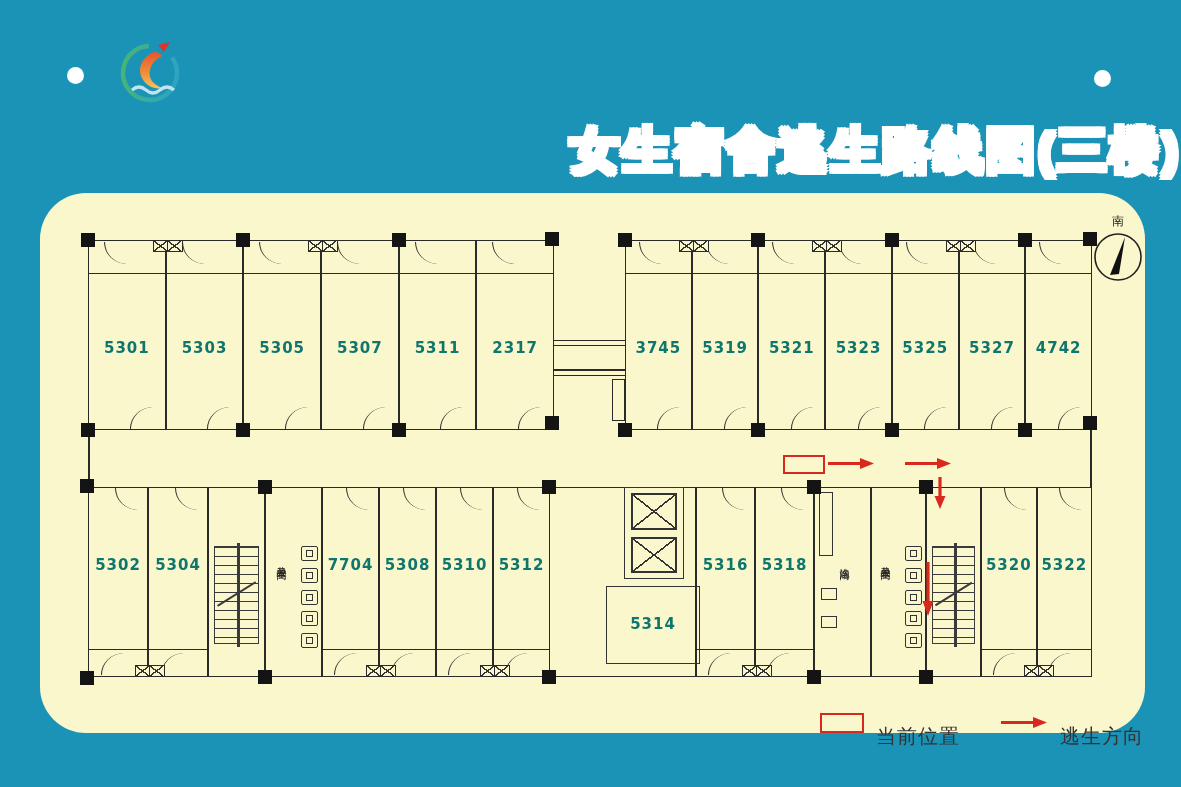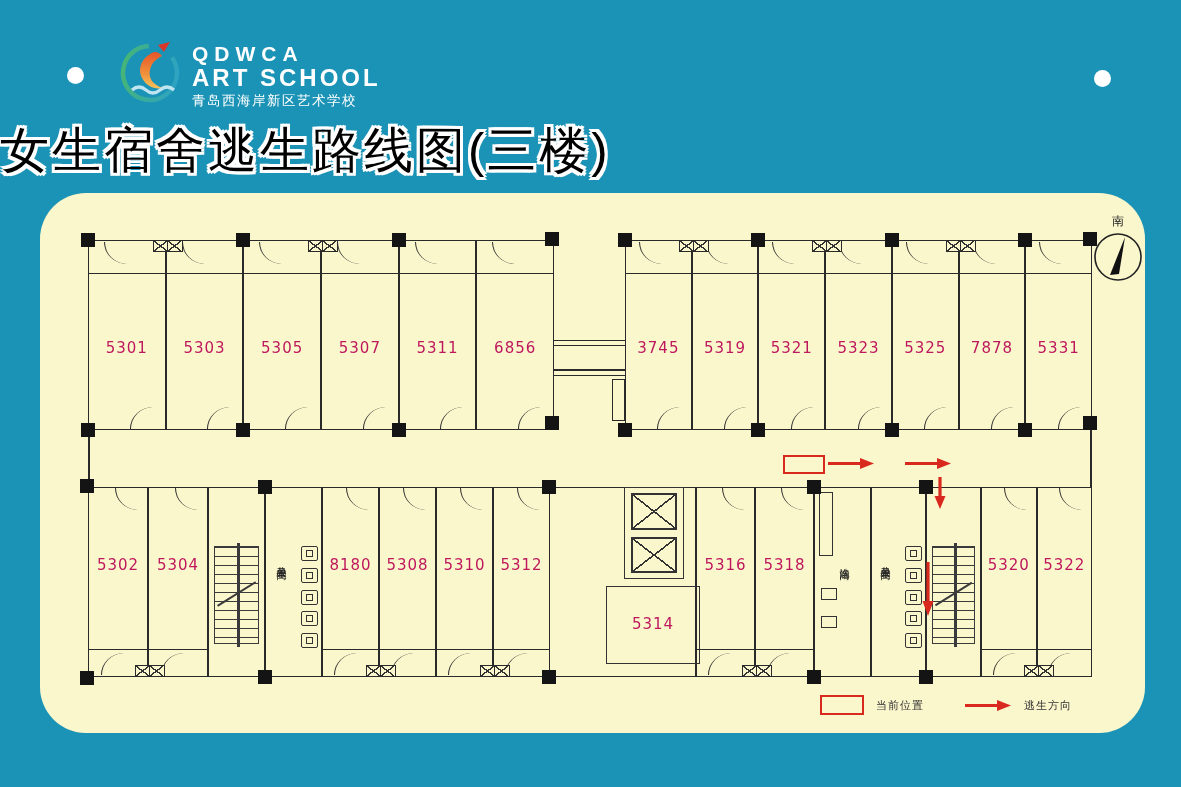--- a/index.html
+++ b/index.html
@@ -17,22 +17,22 @@
 
   
   .logo{position:absolute;left:118px;top:40px;display:flex;align-items:center;gap:10px;color:#fff;}
   .logo-text{line-height:1;}
   .logo-en1{font-size:21px;font-weight:bold;letter-spacing:6px;}
   .logo-en2{font-size:24px;font-weight:bold;letter-spacing:3px;margin-top:2px;}
   .logo-cn{font-size:13.5px;letter-spacing:1.5px;margin-top:4px;}
 
   
   .title{
-    position:absolute;left:0;top:118px;width:100%;text-align:left;
-    font-size:49px;font-weight:400;color:#000000;letter-spacing:3px;
+    position:absolute;left:0;top:118px;width:100%;text-align:right;
+    font-size:49px;font-weight:700;color:#ffffff;letter-spacing:3px;
     text-shadow:-3px -3px 0 #fff,3px -3px 0 #fff,-3px 3px 0 #fff,3px 3px 0 #fff,
                 -3px 0 0 #fff,3px 0 0 #fff,0 -3px 0 #fff,0 3px 0 #fff;
   }
 
   
   .panel{
     position:absolute;left:40px;top:193px;width:1105px;height:540px;
     background:#fbf7cd;border-radius:46px;
   }
 
@@ -40,21 +40,21 @@
   .compass{position:absolute;left:1048px;top:20px;width:60px;text-align:center;}
   .compass-label{font-size:12px;color:#222;display:block;margin-bottom:1px;}
 
   
   .band{position:absolute;display:flex;height:190px;}
   .band.tl{left:48px;top:47px;width:466px;}
   .band.tr{left:585px;top:47px;width:467px;}
   .botband{position:absolute;left:48px;top:294px;width:1140px;height:190px;display:flex;}
   .cell{position:relative;border:1.5px solid #2a2a2a;background:#fbf7cd;box-sizing:border-box;flex:0 0 auto;}
   .room-t,.room-b{flex:1 1 0;position:relative;border:1.5px solid #2a2a2a;box-sizing:border-box;}
-  .num{position:absolute;left:0;width:100%;text-align:center;font-size:15px;color:#be185d;letter-spacing:1px;font-family:"DejaVu Sans",sans-serif;}
+  .num{position:absolute;left:0;width:100%;text-align:center;font-size:15px;color:#0f766e;letter-spacing:1px;font-family:"DejaVu Sans",sans-serif;font-weight:bold;}
   .room-t .num{top:98px;}
   .room-b .num,.cell .num{top:68px;}
   
   .balc-t{position:absolute;top:0;left:0;right:0;height:32px;border-bottom:1px solid #2a2a2a;}
   .balc-b{position:absolute;bottom:0;left:0;right:0;height:26px;border-top:1px solid #2a2a2a;}
   
   .arc{position:absolute;width:22px;height:22px;}
   .arc-balc{top:1px;left:20%;border-left:1.5px solid #2a2a2a;border-bottom-left-radius:100%;}
   .arc-corr-t{bottom:0;right:16%;border-left:1.5px solid #2a2a2a;border-top-left-radius:100%;}
   .arc-corr-b{top:0;right:16%;border-left:1.5px solid #2a2a2a;border-bottom-left-radius:100%;}
@@ -99,21 +99,21 @@
       linear-gradient(to top right,transparent calc(50% - .8px),#333 calc(50% - .8px),#333 calc(50% + .8px),transparent calc(50% + .8px)),
       linear-gradient(to bottom right,transparent calc(50% - .8px),#333 calc(50% - .8px),#333 calc(50% + .8px),transparent calc(50% + .8px));}
   .r5314{position:absolute;left:56px;top:98px;width:92px;height:76px;border:1.5px solid #333;}
   .r5314 .num{top:28px;}
   
   .red-box{position:absolute;border:2px solid #d9281e;background:transparent;}
   .ov{position:absolute;pointer-events:none;}
   
   .legend{position:absolute;left:780px;top:502px;display:flex;align-items:center;gap:12px;}
   .legend .red-box{position:static;width:40px;height:16px;}
-  .legend-label{font-size:11px;color:#333;letter-spacing:1px;}
+  .legend-label{font-size:20px;color:#333;letter-spacing:1px;margin-top:28px;}
 </style>
 </head>
 <body>
 
 <div class="dot tl"></div>
 <div class="dot tr"></div>
 <div class="dot bl"></div>
 <div class="dot br"></div>
 
 <div class="logo">
@@ -129,25 +129,20 @@
             <stop offset="0.6" stop-color="#f0913a"></stop>
             <stop offset="1" stop-color="#f6c25c"></stop>
         </linearGradient>
       </defs>
       <circle cx="32" cy="33" r="27" fill="none" stroke="url(#ring)" stroke-width="4.5" stroke-dasharray="142 28" transform="rotate(-35 32 33)"></circle>
       <path d="M40 5 l12 -3 -6 10 z" fill="#d8372a"></path>
       <path d="M36 12 c-12 5 -17 16 -12 26 c4 8 13 12 21 10 c-10 -3 -15 -10 -13 -18 c1.5 -7 6 -11 12 -14 c-2.5 -3.5 -5 -4 -8 -4z" fill="url(#swan)"></path>
       <path d="M14 50 q7 -6 14 0 q7 6 14 0 q7 -6 14 0" stroke="#bfe4f2" fill="none" stroke-width="3.2"></path>
     </svg>
   </span>
-  <div class="logo-text">
-    <div class="logo-en1">QDWCA</div>
-    <div class="logo-en2">ART SCHOOL</div>
-    <div class="logo-cn">青岛西海岸新区艺术学校</div>
-  </div>
 </div>
 
 <div class="title">女生宿舍逃生路线图(三楼)</div>
 
 <div class="panel">
 
   <div class="compass">
     <span class="compass-label">南</span>
     <span>
       <svg width="52" height="52" viewBox="0 0 52 52">
@@ -196,21 +191,21 @@
         </div>
       <div class="win"><span></span><span></span></div>
       <div class="num">5311</div>
       <div class="arc arc-corr-t"></div>
     </div>
       <div class="room-t">
       <div class="balc-t">
           <div class="arc arc-balc"></div>
         </div>
 
-      <div class="num">6856</div>
+      <div class="num">2317</div>
       <div class="arc arc-corr-t"></div>
     </div>
     </div>
   <div class="colsq" style="left:505px;top:39px"></div>
   <div class="colsq" style="left:505px;top:223px"></div>
 
   <div class="band tr">
       <div class="room-t">
       <div class="balc-t">
           <div class="arc arc-balc"></div>
@@ -249,29 +244,29 @@
         </div>
 
       <div class="num">5325</div>
       <div class="arc arc-corr-t"></div>
     </div>
       <div class="room-t">
       <div class="balc-t">
           <div class="arc arc-balc"></div>
         </div>
       <div class="win"><span></span><span></span></div>
-      <div class="num">7878</div>
-      <div class="arc arc-corr-t"></div>
-    </div>
-      <div class="room-t">
-      <div class="balc-t">
-          <div class="arc arc-balc"></div>
-        </div>
-      <div class="win"><span></span><span></span></div>
-      <div class="num">5331</div>
+      <div class="num">5327</div>
+      <div class="arc arc-corr-t"></div>
+    </div>
+      <div class="room-t">
+      <div class="balc-t">
+          <div class="arc arc-balc"></div>
+        </div>
+      <div class="win"><span></span><span></span></div>
+      <div class="num">4742</div>
       <div class="arc arc-corr-t"></div>
     </div>
     </div>
   <div class="colsq" style="left:1043px;top:39px"></div>
   <div class="colsq" style="left:1043px;top:223px"></div>
 
   <div class="bridge b1"></div>
   <div class="bridge b2"></div>
   <div class="bridge bdoor"></div>
 
@@ -313,21 +308,21 @@
           <div class="stall"></div>
           <div class="stall"></div>
           <div class="stall"></div>
           <div class="stall"></div>
       </div>
     </div>
 
     <div style="display:flex;width:228px">
         <div class="room-b">
         <div class="arc arc-corr-b"></div>
-        <div class="num">8180</div>
+        <div class="num">7704</div>
 
         <div class="balc-b">
             <div class="arc arc-balc-b"></div>
           </div>
       </div>
         <div class="room-b">
         <div class="arc arc-corr-b"></div>
         <div class="num">5308</div>
         <div class="win"><span></span><span></span></div>
         <div class="balc-b">

